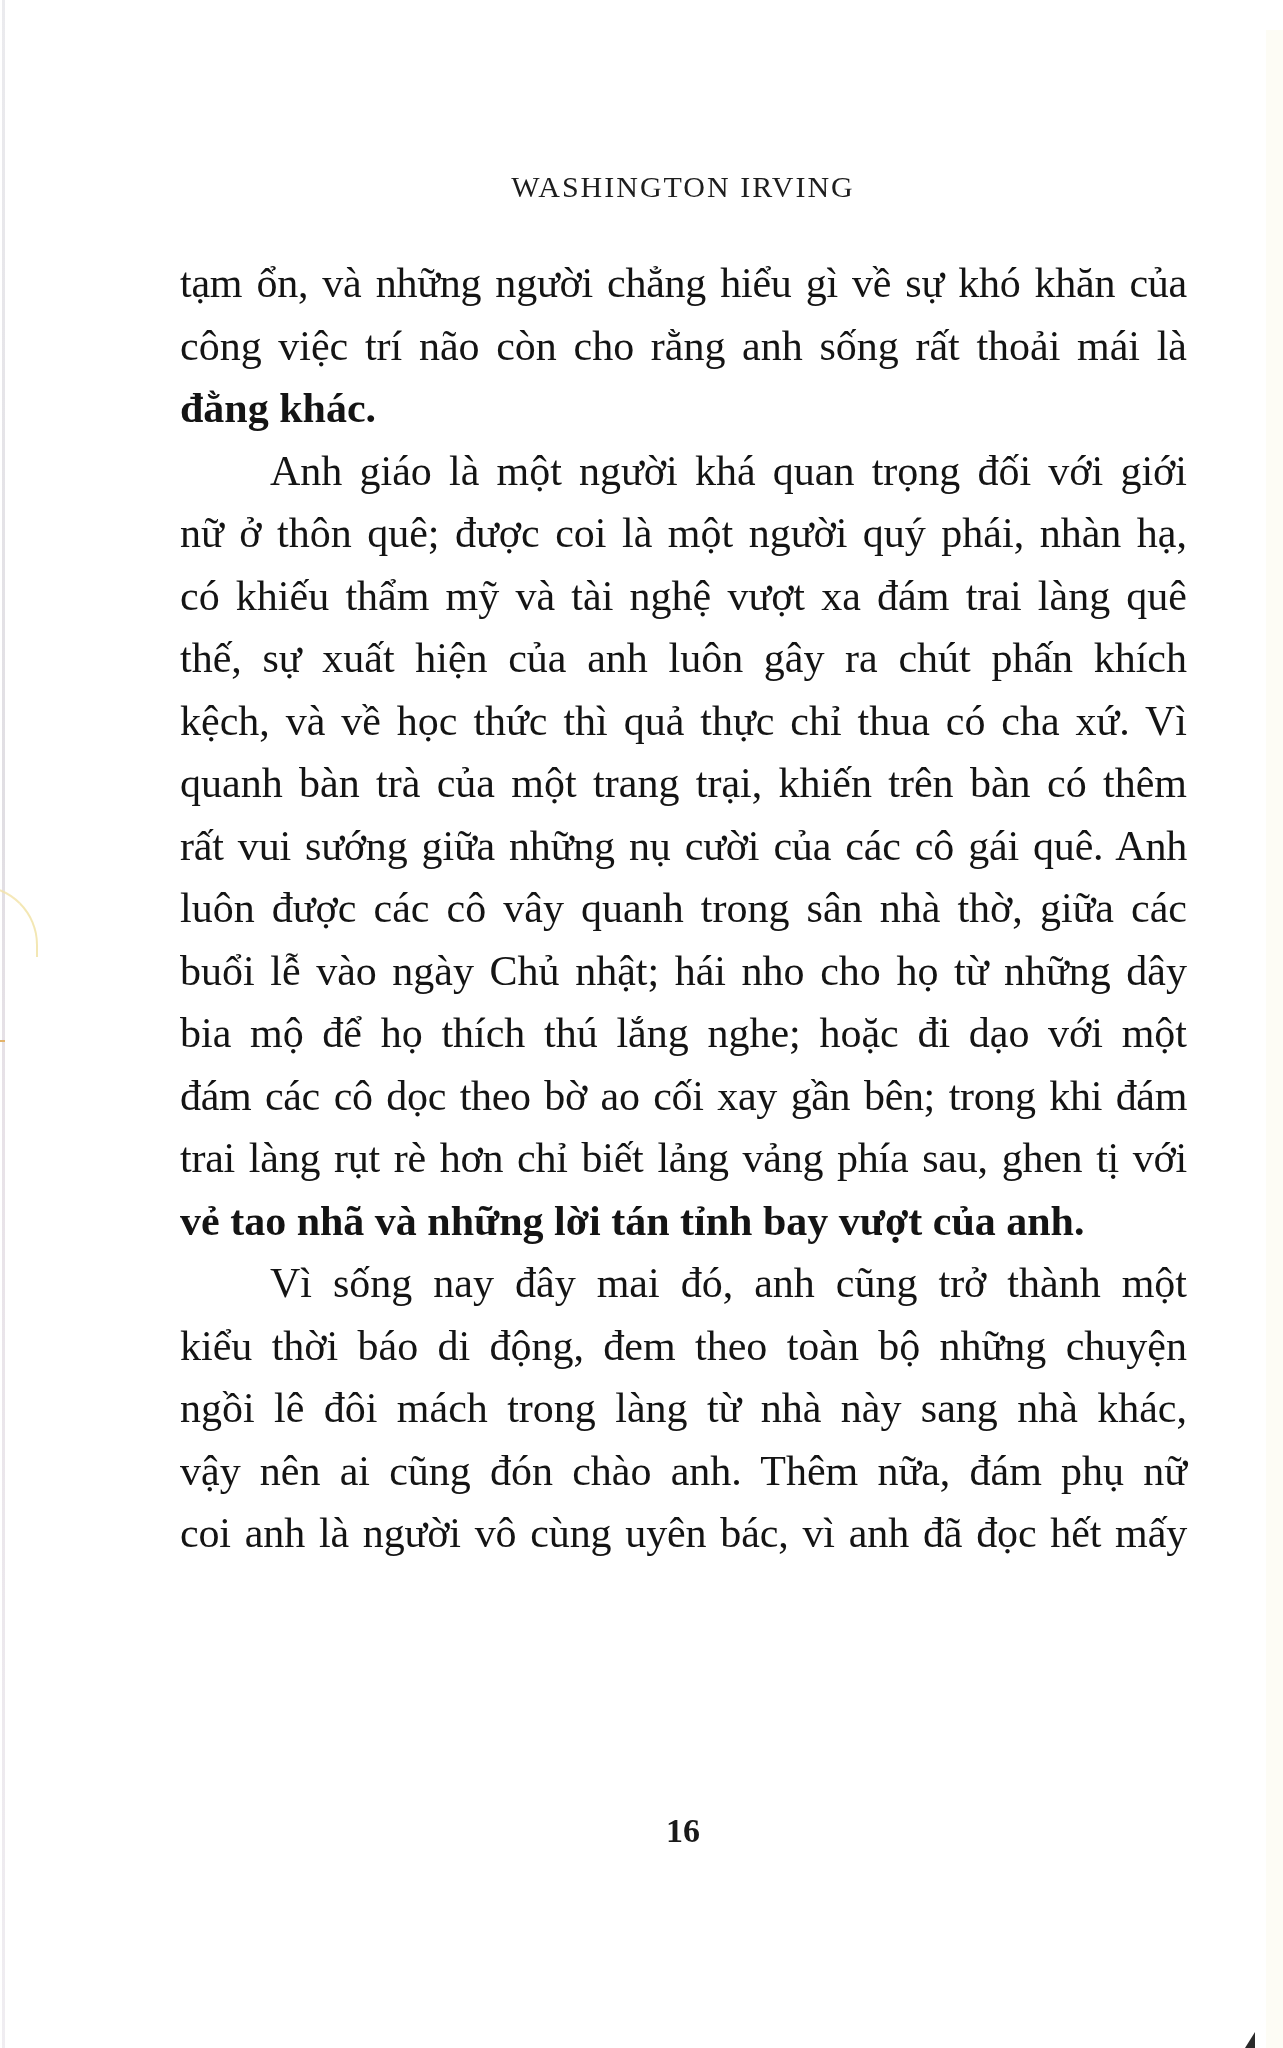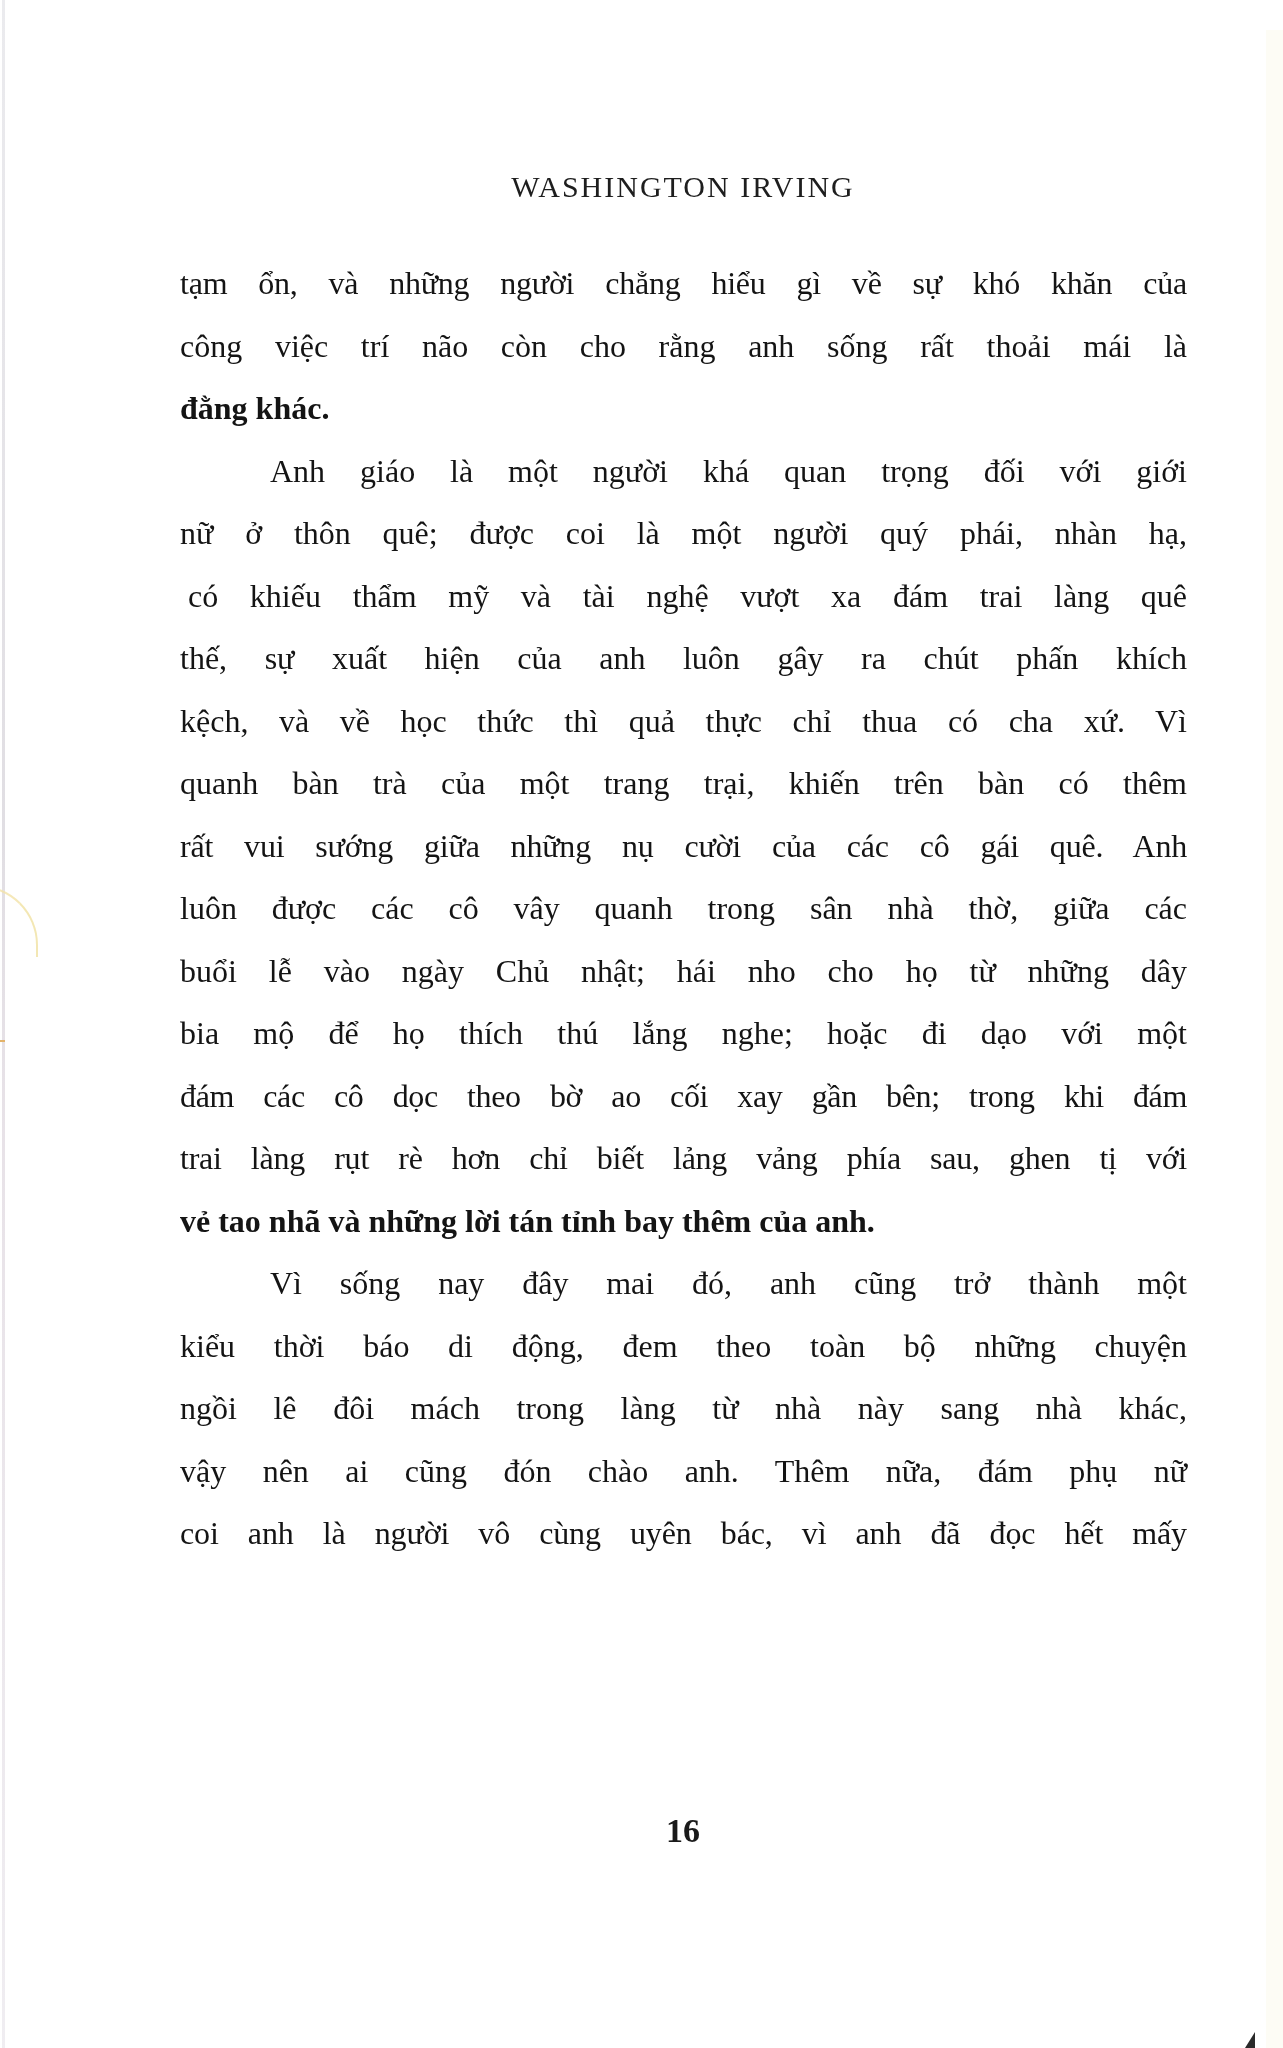--- a/index.html
+++ b/index.html
@@ -32,21 +32,21 @@
   }
   .running-head {
     position: absolute; left: 0; width: 1366px; top: 170px;
     text-align: center; font-size: 30px; letter-spacing: 2px; line-height: 34px;
     color: #1e1e1e;
   }
   .body-text {
     position: absolute; left: 180px; top: 252px; width: 1007px;
   }
   .line {
-    height: 62.5px; line-height: 62.5px; font-size: 32px;
+    height: 62.5px; line-height: 62.5px; font-size: 42px;
     text-align: justify; text-align-last: justify; white-space: nowrap;
     overflow: visible;
   }
   .line.indent { padding-left: 90px; }
   .line.last { text-align-last: left; font-weight: bold; }
   .page-number {
     position: absolute; left: 0; width: 1366px; top: 1812px;
     text-align: center; font-size: 34px; line-height: 38px; font-weight: bold; color: #1a1a1a;
   }
 </style>
@@ -62,31 +62,31 @@
 <div class="running-head">WASHINGTON IRVING</div>
 
 <div class="body-text">
 
   <div class="line" style="white-space: nowrap; letter-spacing: -0.233239px;">tạm ổn, và những người chẳng hiểu gì về sự khó khăn của</div>
   <div class="line" style="white-space: nowrap;">công việc trí não còn cho rằng anh sống rất thoải mái là</div>
   <div class="line last" style="white-space: nowrap;">đằng khác.</div>
 
   <div class="line indent" style="white-space: nowrap;">Anh giáo là một người khá quan trọng đối với giới</div>
   <div class="line" style="white-space: nowrap;">nữ ở thôn quê; được coi là một người quý phái, nhàn hạ,</div>
-  <div class="line" style="white-space: nowrap; margin-left: 8px;">có khiếu thẩm mỹ và tài nghệ vượt xa đám trai làng quê</div>
+  <div class="line" style="white-space: nowrap;">có khiếu thẩm mỹ và tài nghệ vượt xa đám trai làng quê</div>
   <div class="line" style="white-space: nowrap;">thế, sự xuất hiện của anh luôn gây ra chút phấn khích</div>
   <div class="line" style="white-space: nowrap;">kệch, và về học thức thì quả thực chỉ thua có cha xứ. Vì</div>
   <div class="line" style="white-space: nowrap;">quanh bàn trà của một trang trại, khiến trên bàn có thêm</div>
   <div class="line" style="white-space: nowrap; letter-spacing: -0.196429px;">rất vui sướng giữa những nụ cười của các cô gái quê. Anh</div>
   <div class="line" style="white-space: nowrap;">luôn được các cô vây quanh trong sân nhà thờ, giữa các</div>
   <div class="line" style="white-space: nowrap;">buổi lễ vào ngày Chủ nhật; hái nho cho họ từ những dây</div>
   <div class="line" style="white-space: nowrap;">bia mộ để họ thích thú lắng nghe; hoặc đi dạo với một</div>
   <div class="line" style="white-space: nowrap; letter-spacing: -0.345982px;">đám các cô dọc theo bờ ao cối xay gần bên; trong khi đám</div>
   <div class="line" style="white-space: nowrap; letter-spacing: -0.239498px;">trai làng rụt rè hơn chỉ biết lảng vảng phía sau, ghen tị với</div>
-  <div class="line last" style="white-space: nowrap;">vẻ tao nhã và những lời tán tỉnh bay thêm của anh.</div>
+  <div class="line last" style="white-space: nowrap;">vẻ tao nhã và những lời tán tỉnh bay vượt của anh.</div>
 
   <div class="line indent" style="white-space: nowrap;">Vì sống nay đây mai đó, anh cũng trở thành một</div>
   <div class="line" style="white-space: nowrap;">kiểu thời báo di động, đem theo toàn bộ những chuyện</div>
   <div class="line" style="white-space: nowrap;">ngồi lê đôi mách trong làng từ nhà này sang nhà khác,</div>
   <div class="line" style="white-space: nowrap;">vậy nên ai cũng đón chào anh. Thêm nữa, đám phụ nữ</div>
   <div class="line" style="white-space: nowrap; letter-spacing: -0.139788px;">coi anh là người vô cùng uyên bác, vì anh đã đọc hết mấy</div>
 </div>
 
 <div class="page-number">16</div>
 

